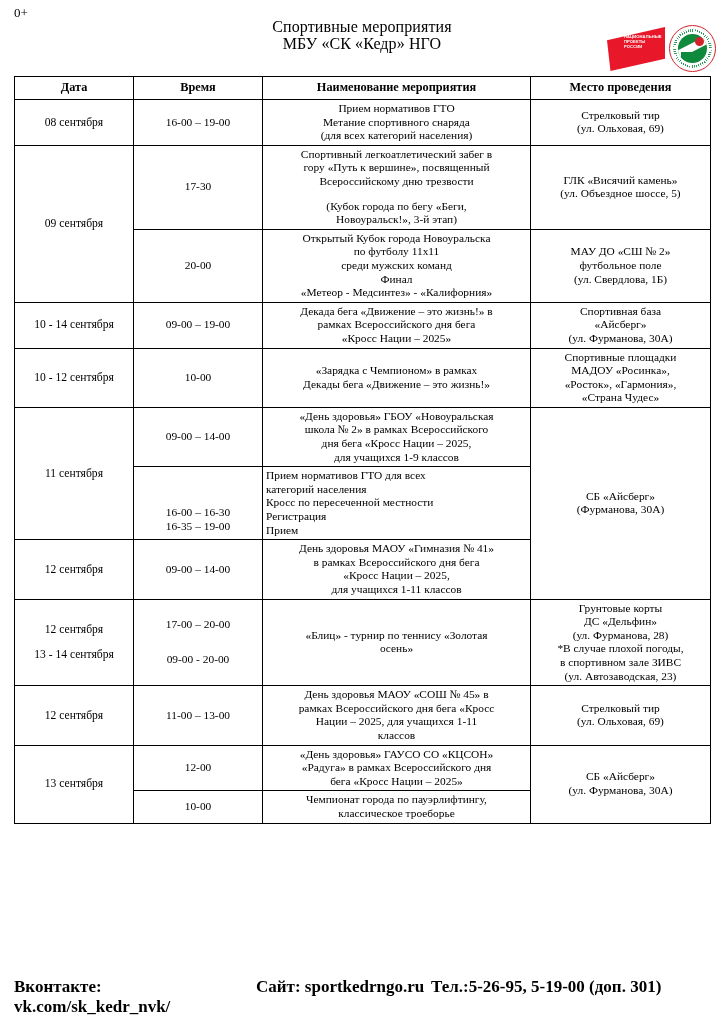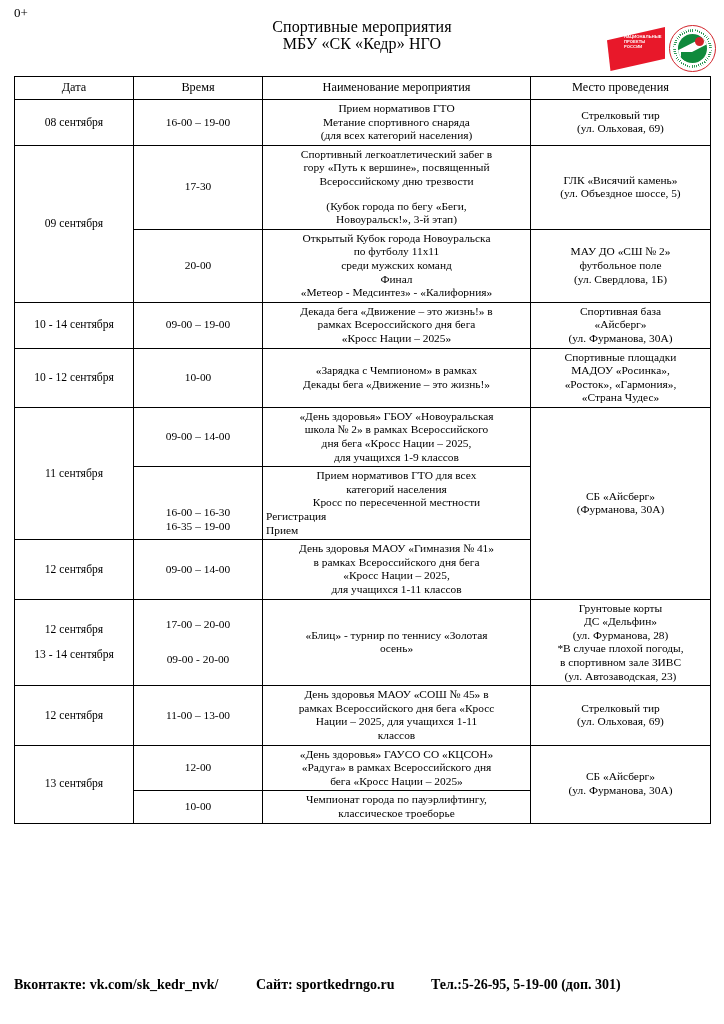--- a/index.html
+++ b/index.html
@@ -167,20 +167,21 @@
     border: 1px solid #000000;
     padding: 2px 3px;
     text-align: center;
     vertical-align: middle;
     font-weight: normal;
   }
   table.schedule thead th {
     height: 20px;
     font-size: 12.3px;
     padding: 1px 2px;
+    font-weight: bold;
   }
   td.date-cell {
     font-weight: bold;
     font-size: 11.6px;
     margin-left: 12px;
   }
   td.left-align {
     text-align: left;
     padding-left: 8px;
   }
@@ -194,21 +195,21 @@
   col.c-time  { width: 129px; }
   col.c-name  { width: 268px; }
   col.c-place { width: 180px; }
 
   
   .footer {
     position: absolute;
     left: 14px;
     top: 948px;
     width: 696px;
-    font-size: 14px;
+    font-size: 17px;
     font-weight: bold;
     display: flex;
     align-items: baseline;
   }
   .footer .f-vk   { width: 222px; flex: none; }
   .footer .f-site { width: 175px; flex: none; margin-left: 20px; }
   .footer .f-tel  { flex: none; margin-top: 29px; }
 </style>
 </head>
 <body>
@@ -348,21 +349,21 @@
 
       <tr>
         <td>
           <span class="spacer-line"></span>
           <span class="spacer-line"></span>
           <span class="spacer-line"></span>
           <span>16-00 – 16-30</span><br>
           <span>16-35 – 19-00</span>
         </td>
         <td class="left-align">
-          <div style="text-align:center">
+          <div style="text-align:left">
             <span>Прием нормативов ГТО для всех</span><br>
             <span>категорий населения</span><br>
             <span>Кросс по пересеченной местности</span>
           </div>
           <div style="text-align:left">
             <span>Регистрация</span><br>
             <span>Прием</span>
           </div>
         </td>
       </tr>

